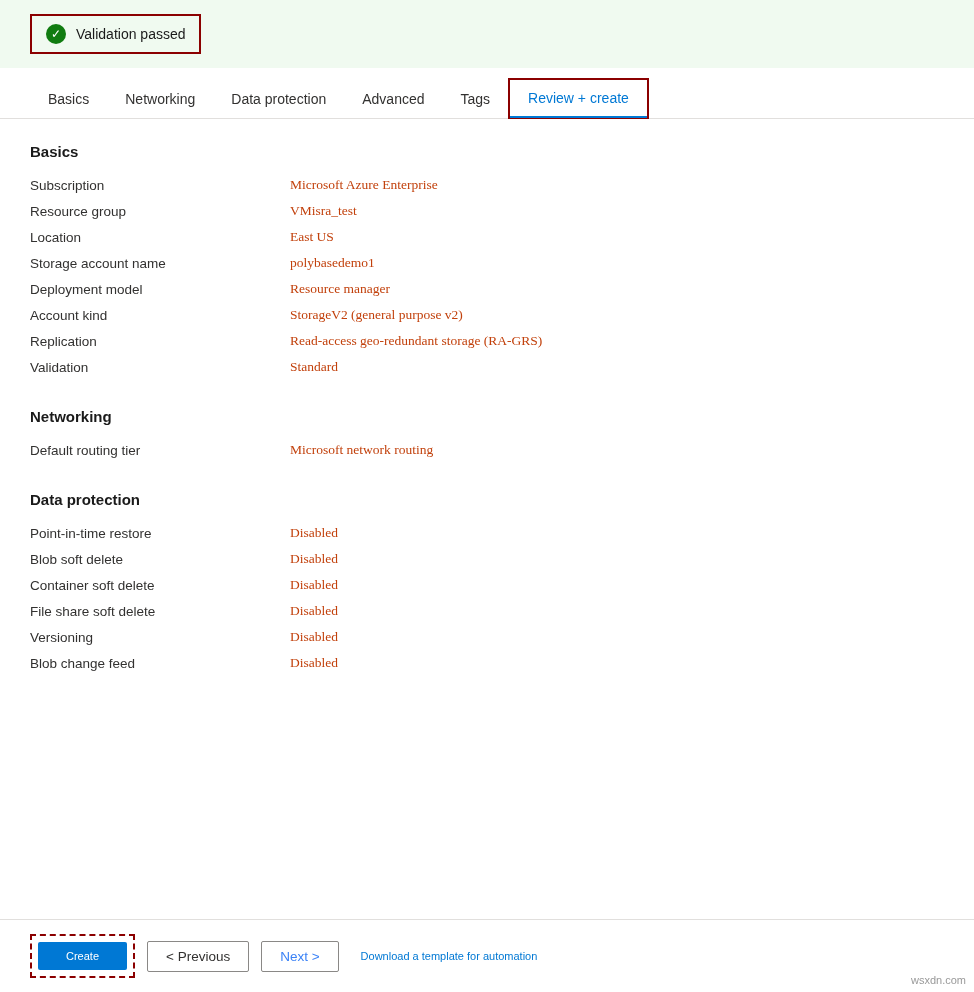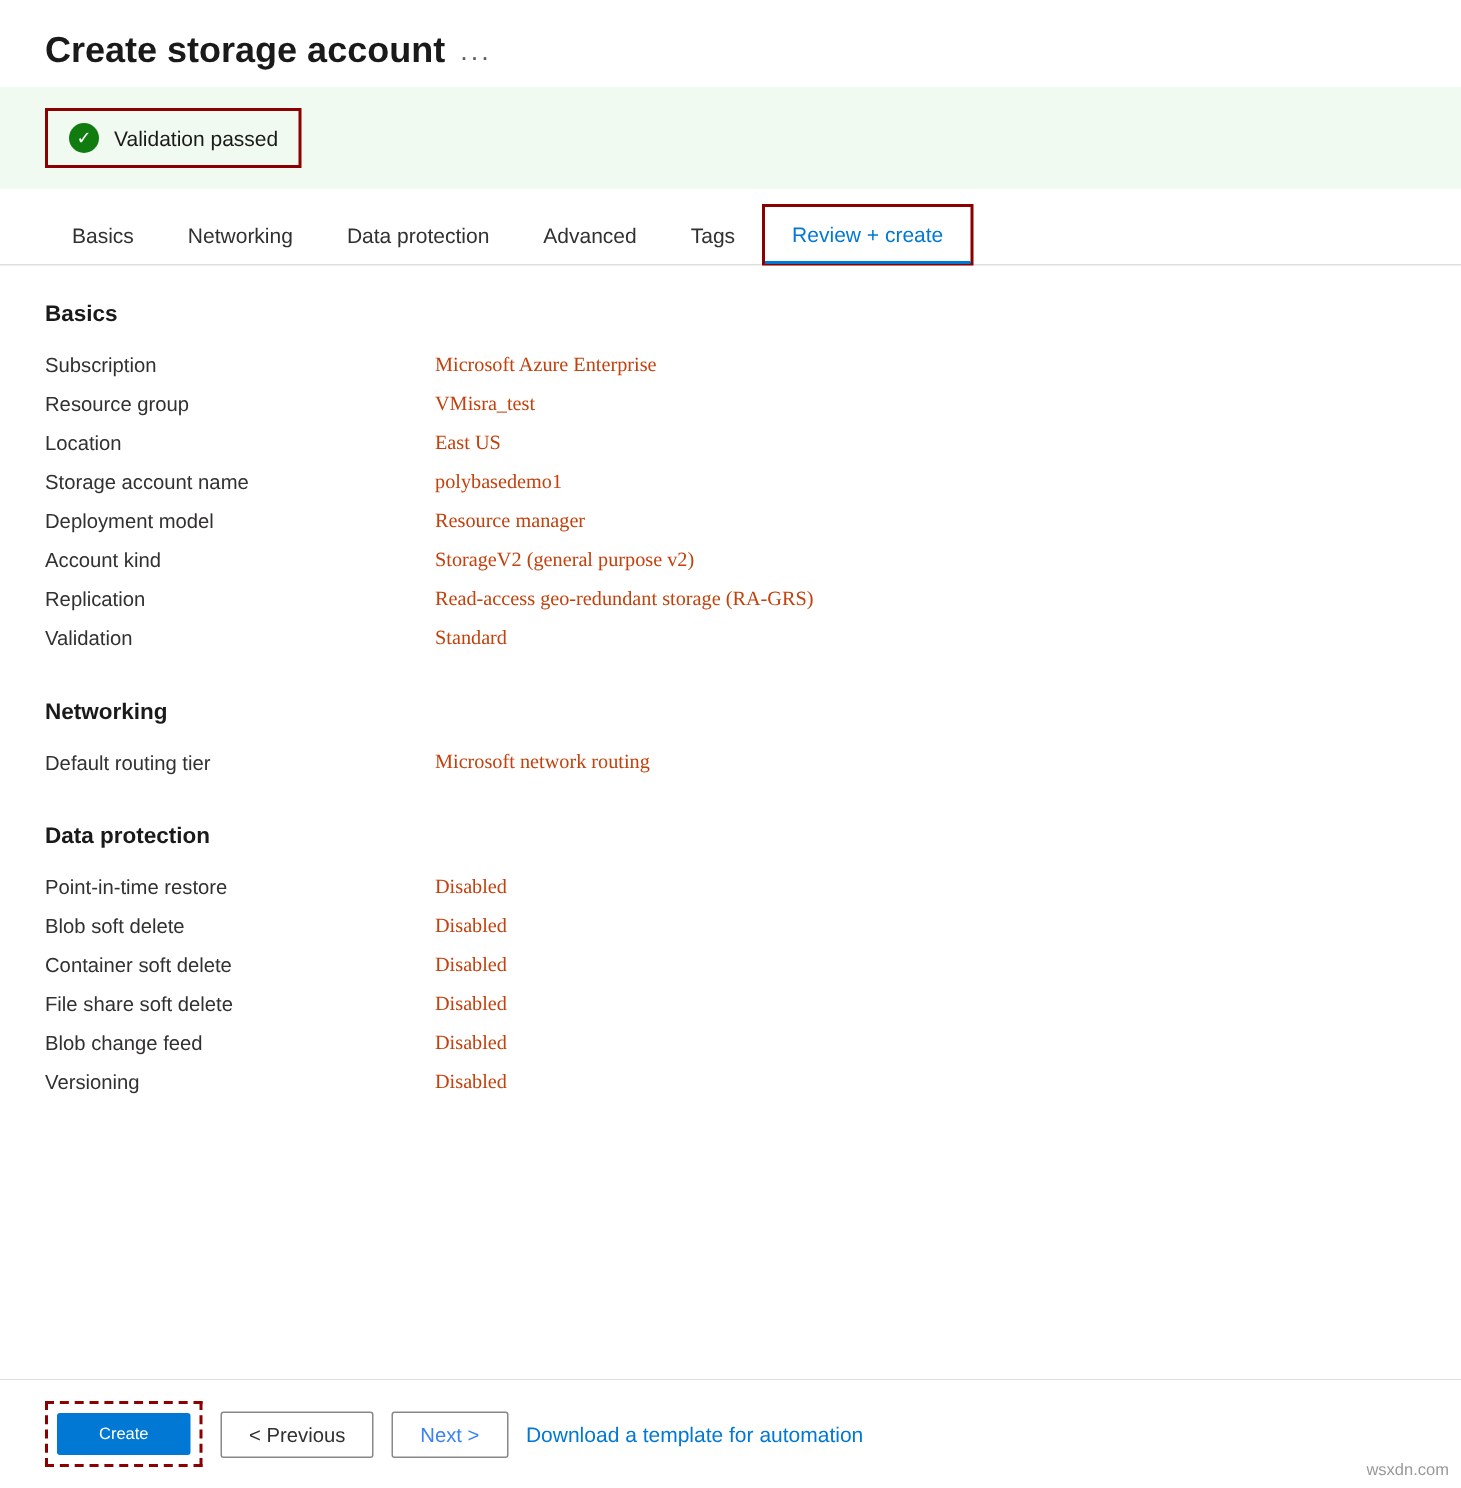--- a/index.html
+++ b/index.html
@@ -165,39 +165,36 @@
       cursor: pointer;
       border-radius: 2px;
     }
     .btn-nav.disabled {
       color: #3b82f6;
       cursor: default;
     }
     .download-link {
       color: #0078d4;
       text-decoration: none;
-      font-size: 14px;
+      font-size: 11px;
+      margin-left: 10px;
     }
     .watermark {
       position: fixed;
       bottom: 6px;
       right: 8px;
       font-size: 11px;
       color: #999;
     }
   </style>
 </head>
 <body>
 
 <div class="page-container">
 
-  <div class="page-header">
-    <h1 class="page-title">Create storage account</h1>
-    <span class="ellipsis">...</span>
-  </div>
 
   <div class="validation-wrapper">
     <div class="validation-box">
       <div class="validation-icon">✓</div>
       <span class="validation-text">Validation passed</span>
     </div>
   </div>
 
   <div class="tabs-bar">
     <div class="tab">Basics</div>
@@ -278,25 +275,25 @@
             </tr>
             <tr>
               <td>Container soft delete</td>
               <td>Disabled</td>
             </tr>
             <tr>
               <td>File share soft delete</td>
               <td>Disabled</td>
             </tr>
             <tr>
+              <td>Versioning</td>
+              <td>Disabled</td>
+            </tr>
+            <tr>
               <td>Blob change feed</td>
-              <td>Disabled</td>
-            </tr>
-            <tr>
-              <td>Versioning</td>
               <td>Disabled</td>
             </tr>
           </tbody>
       </table>
     </div>
 
   </div>
 
   <div class="footer-bar">
     <div class="btn-create-wrapper">

